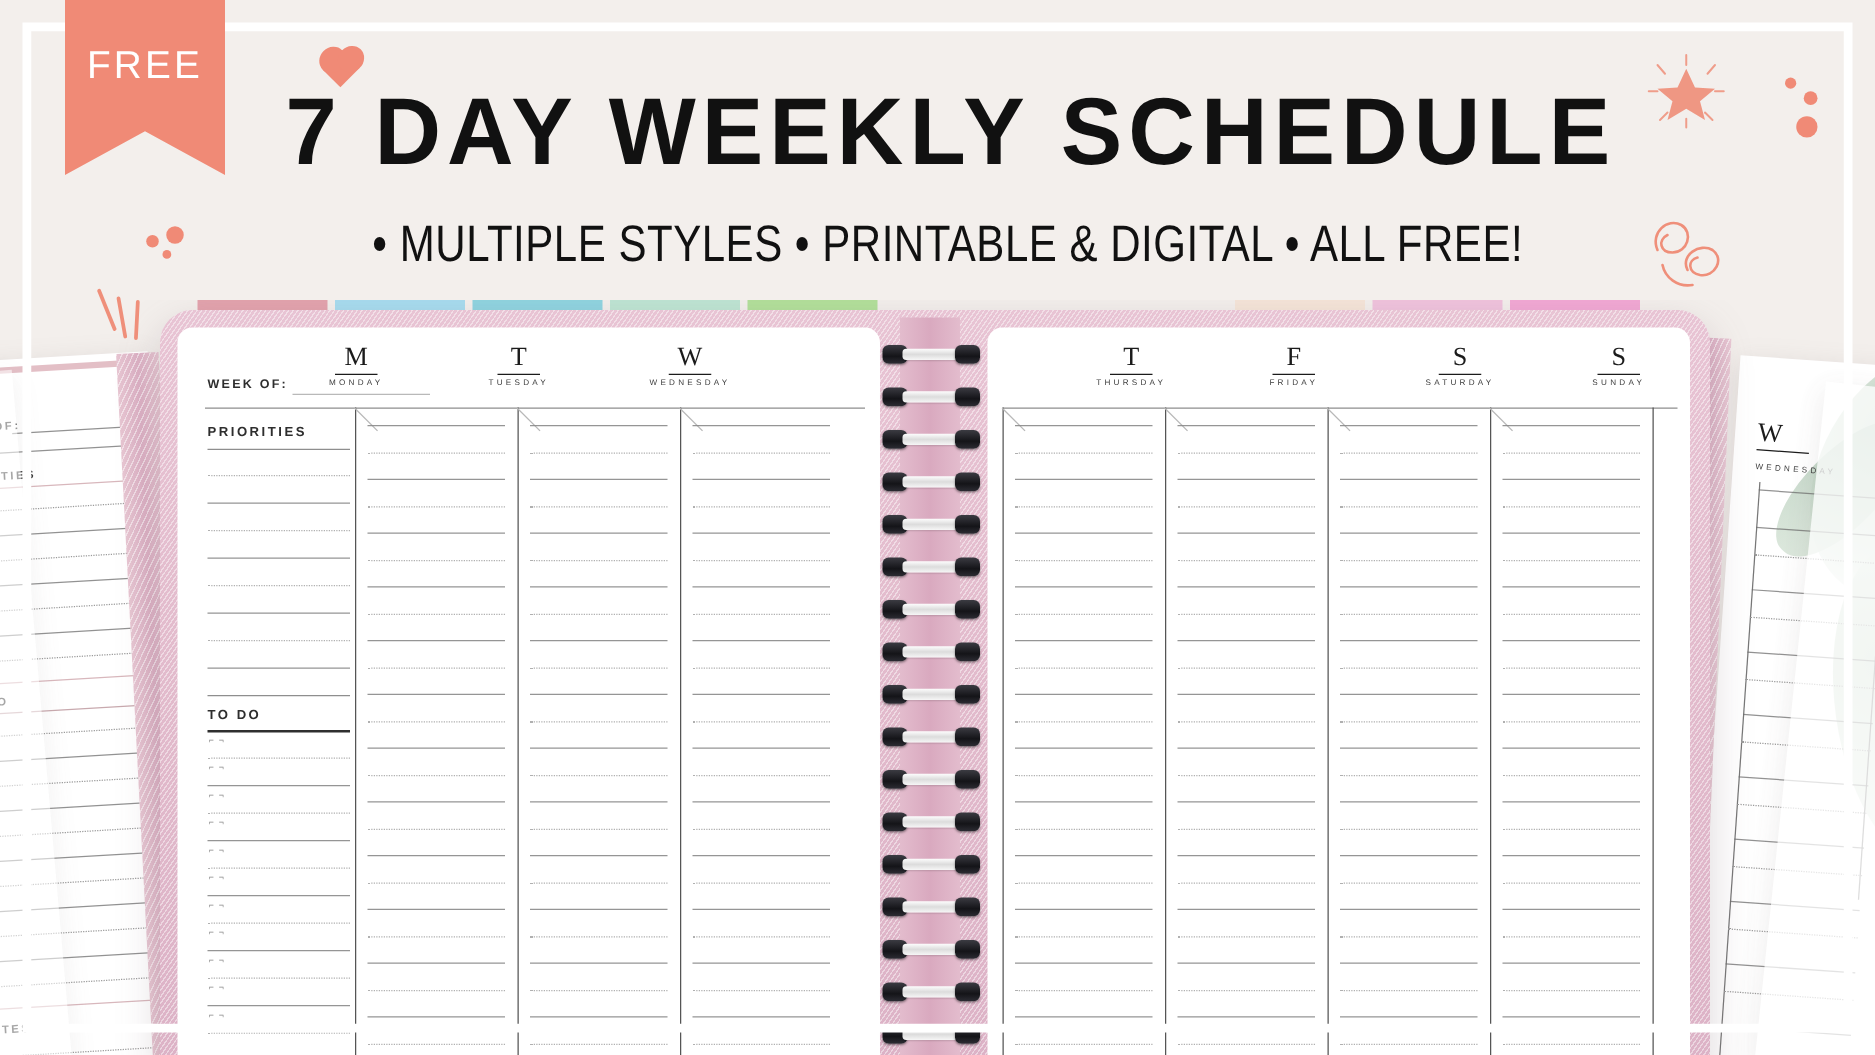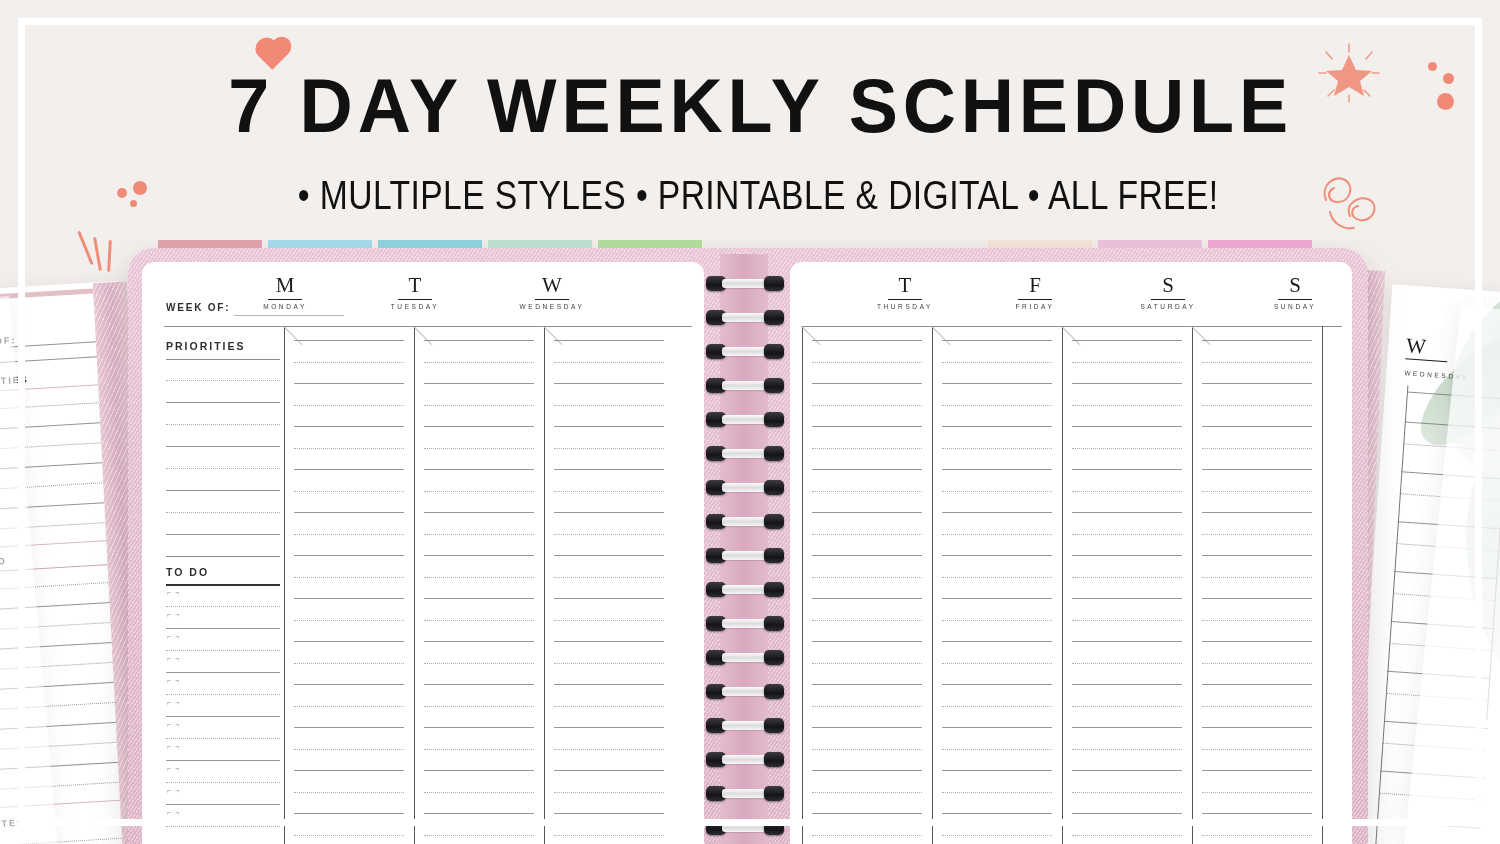--- a/index.html
+++ b/index.html
@@ -774,15 +774,18 @@
 
     <svg class="squiggle" style="left:1310px; top:160px;" width="86" height="86" viewBox="0 0 86 86">
       <g fill="none" stroke="#ef8f7a" stroke-width="2.1" stroke-linecap="round">
         <path d="M16 40 C10 26, 24 14, 35 20 C45 26, 40 42, 28 42 C18 42, 16 32, 24 28"></path>
         <path d="M40 56 C34 44, 50 34, 60 40 C70 47, 62 62, 50 60 C40 58, 40 48, 48 46"></path>
         <path d="M20 52 C22 62, 32 70, 44 68"></path>
       </g>
     </svg>
   </div>
 
+  <div class="ribbon">
+    <span class="ribbon-text">FREE</span>
+  </div>
 
   <div class="frame"></div>
 </div>
 
 </body></html>

